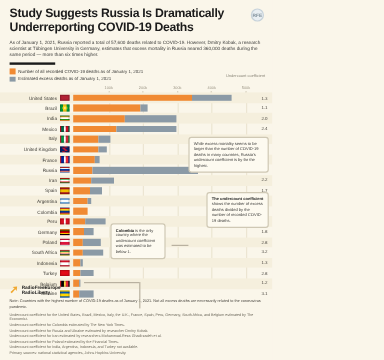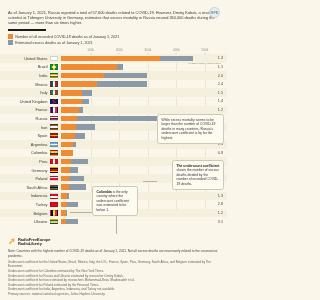--- a/index.html
+++ b/index.html
@@ -104,20 +104,21 @@
 </style>
 </head>
 <body>
 
 <div class="page">
 
   <div class="hdr">
     <div class="rfe-badge">
       <span>RFE</span>
     </div>
+    <div class="title">Study Suggests Russia Is Dramatically Underreporting COVID-19 Deaths</div>
     <div class="standfirst">As of January 1, 2021, Russia reported a total of 57,600 deaths related to COVID-19. However, Dmitry Kobak, a research scientist at Tübingen University in Germany, estimates that excess mortality in Russia neared 360,000 deaths during the same period — more than six times higher.</div>
     <div class="rule"></div>
 
     <div class="legend">
       <div class="lg-row">
         <span class="lg-sw orange"></span>
         <span class="lg-tx">Number of all recorded COVID-19 deaths as of January 1, 2021</span>
       </div>
       <div class="lg-row">
         <span class="lg-sw grey"></span>

